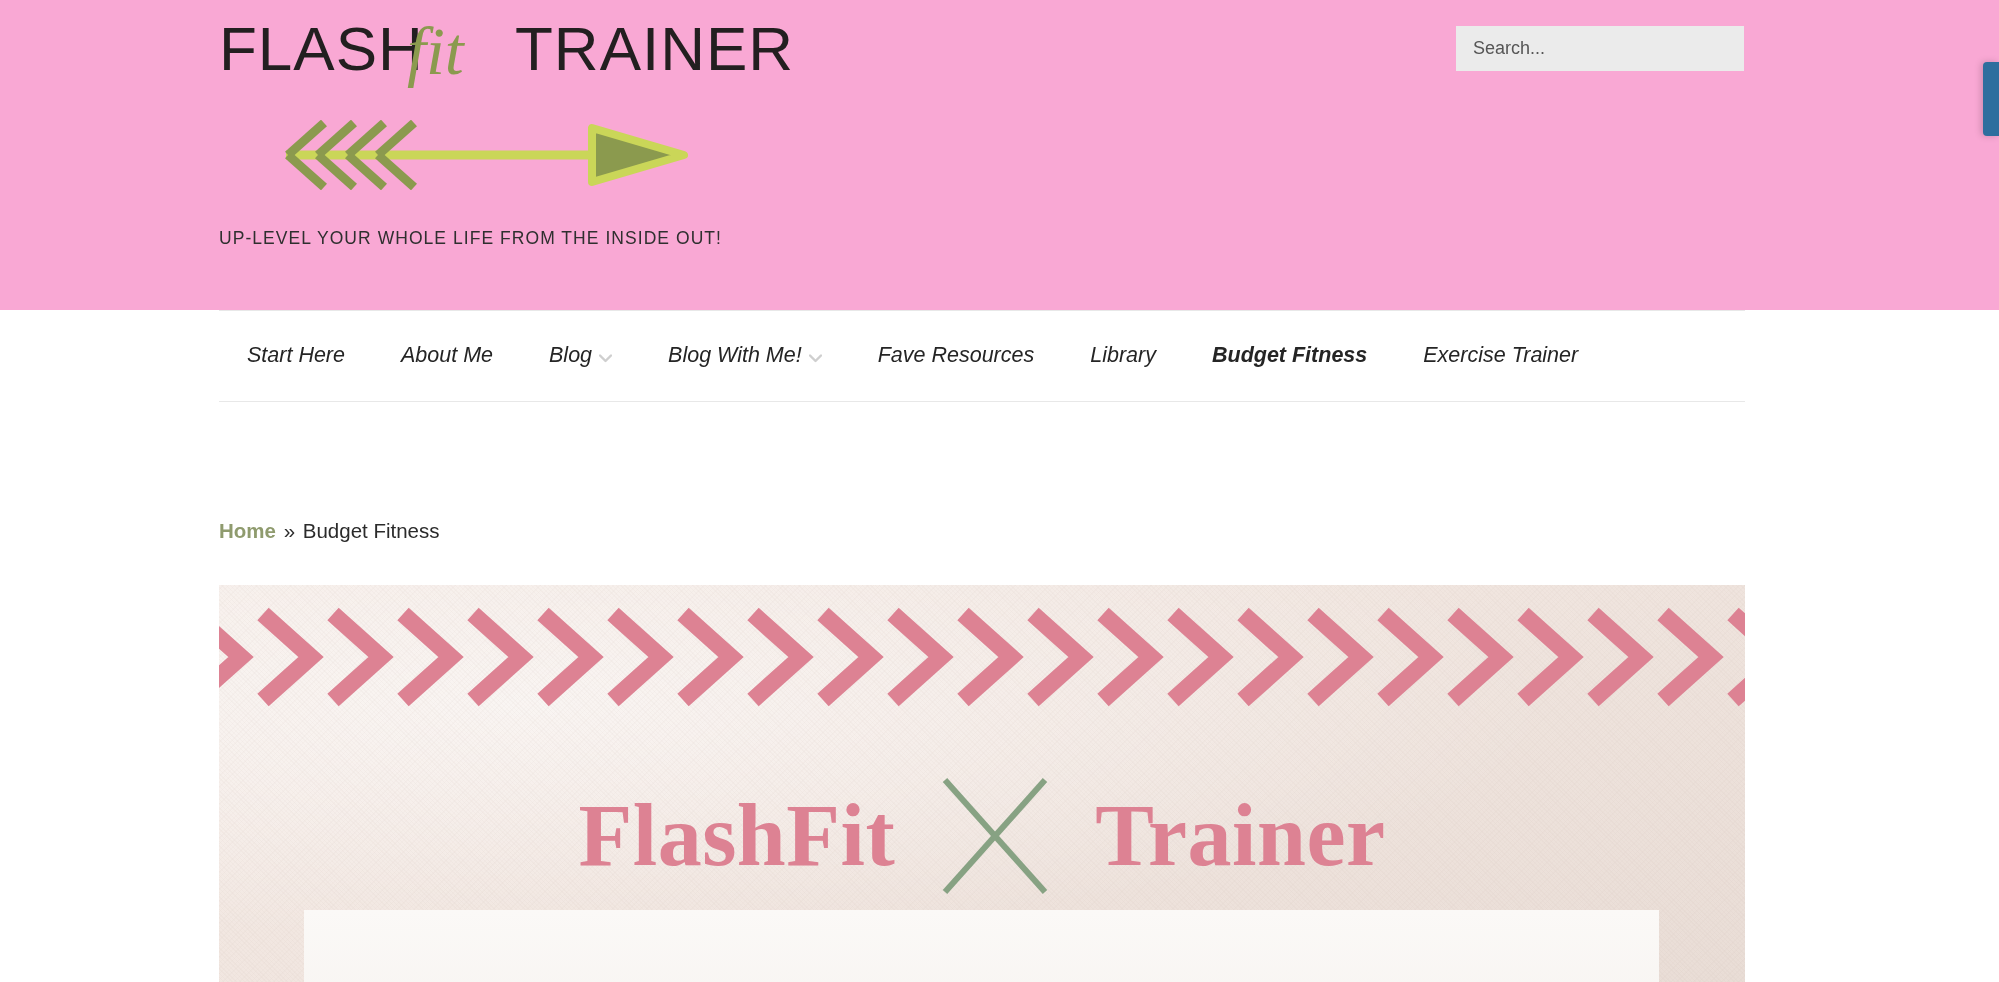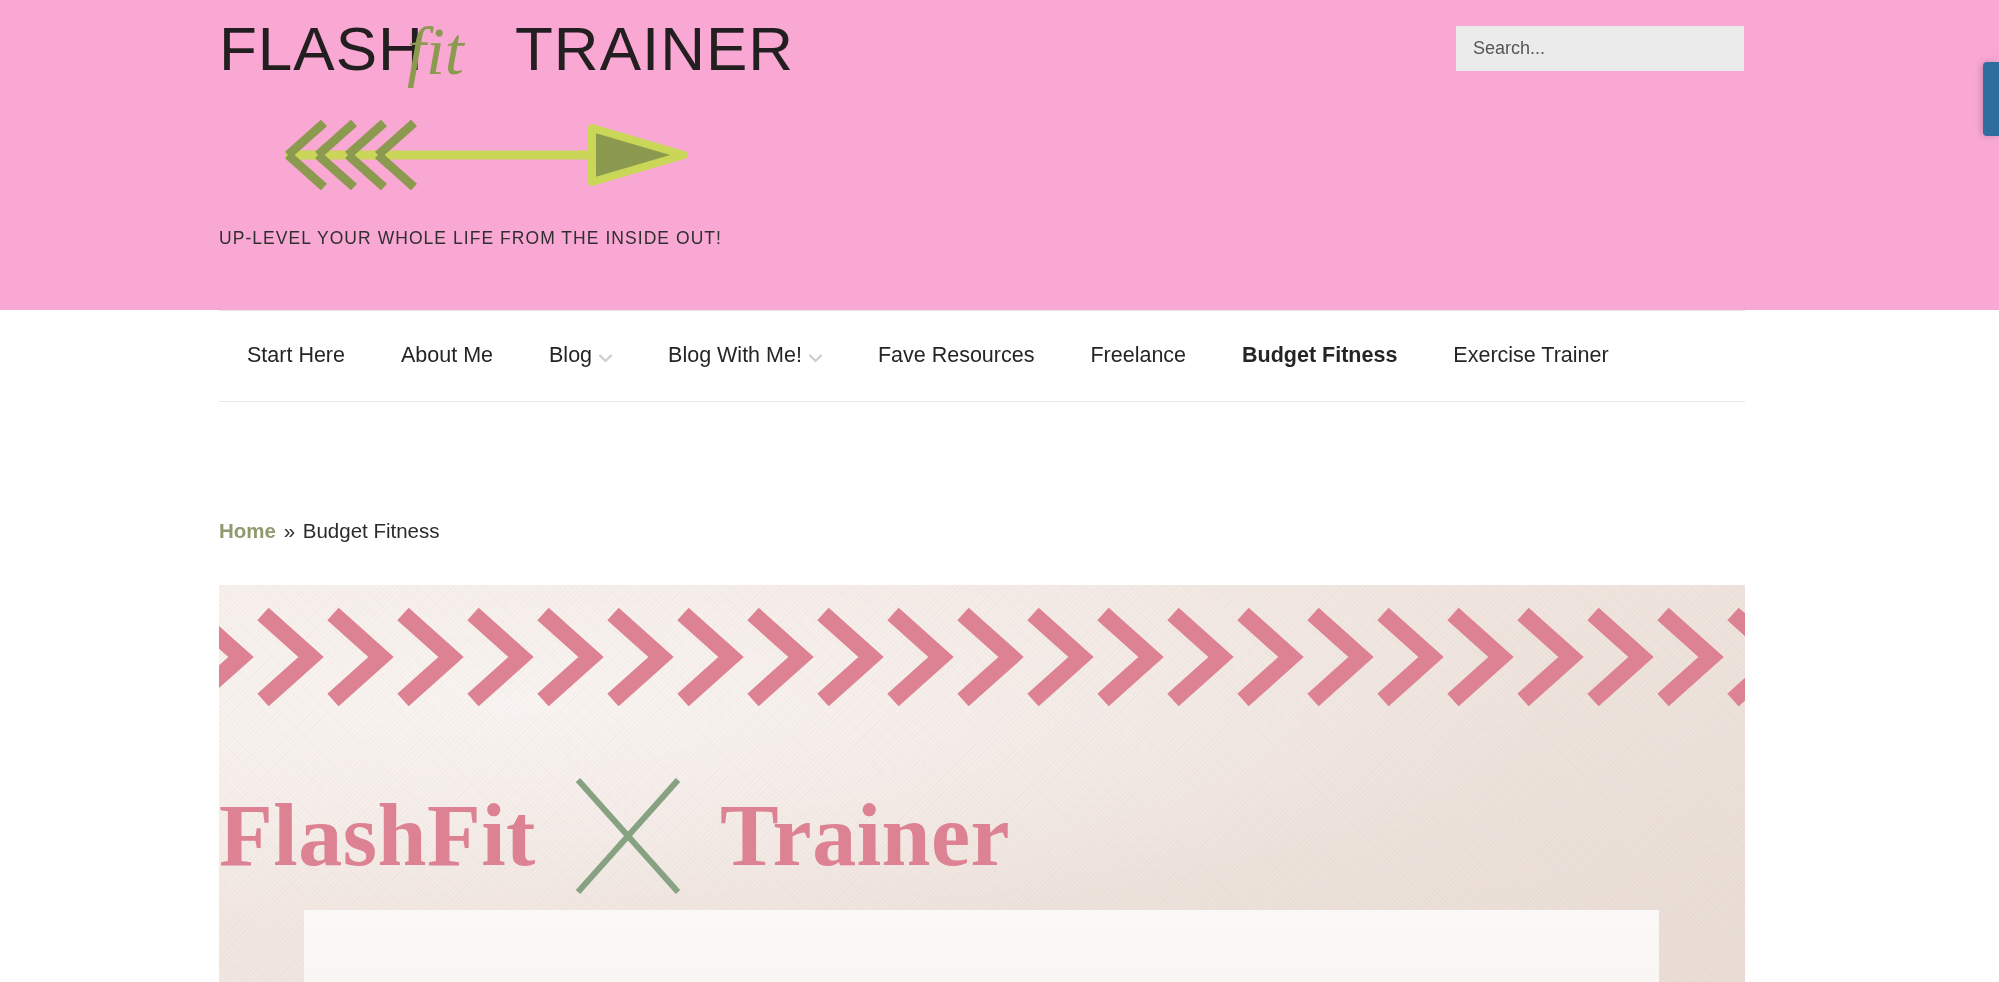--- a/index.html
+++ b/index.html
@@ -96,20 +96,21 @@
     border-bottom: 1px solid #e8e8e8;
     padding-top: 19px;
     padding-bottom: 20px;
   }
 
   .nav-list {
     list-style: none;
     display: flex;
     flex-wrap: wrap;
     align-items: center;
+    font-style: italic;
   }
 
   .nav-item {
     display: flex;
     align-items: center;
     padding: 9px 28px;
     font-size: 21.5px;
     color: #252525;
     cursor: pointer;
     white-space: nowrap;
@@ -186,21 +187,22 @@
   .chevron-band svg { display: block; }
 
   .hero-title {
     position: absolute;
     left: 0;
     top: 178px;
     width: 1526px;
     height: 145px;
     display: flex;
     align-items: center;
-    gap: 28px;
+    justify-content: center;
+    gap: 36px;
   }
   .hero-word {
     font-family: "Liberation Serif", serif;
     font-size: 88px;
     font-weight: 700;
     color: #dd8293;
     line-height: 1;
     letter-spacing: 0.5px;
   }
   .hero-x {
@@ -296,21 +298,21 @@
             <path d="M1 1.5 L6.5 7 L12 1.5" fill="none" stroke="#cfcfcf" stroke-width="2.4" stroke-linecap="round" stroke-linejoin="round"></path>
           </svg>
         </span>
       </li>
 
       <li class="nav-item">
         <span>Fave Resources</span>
       </li>
 
       <li class="nav-item">
-        <span>Freelance</span>
+        <span>Library</span>
       </li>
 
       <li class="nav-item current">
         <span>Budget Fitness</span>
       </li>
 
       <li class="nav-item">
         <span>Exercise Trainer</span>
       </li>
 

